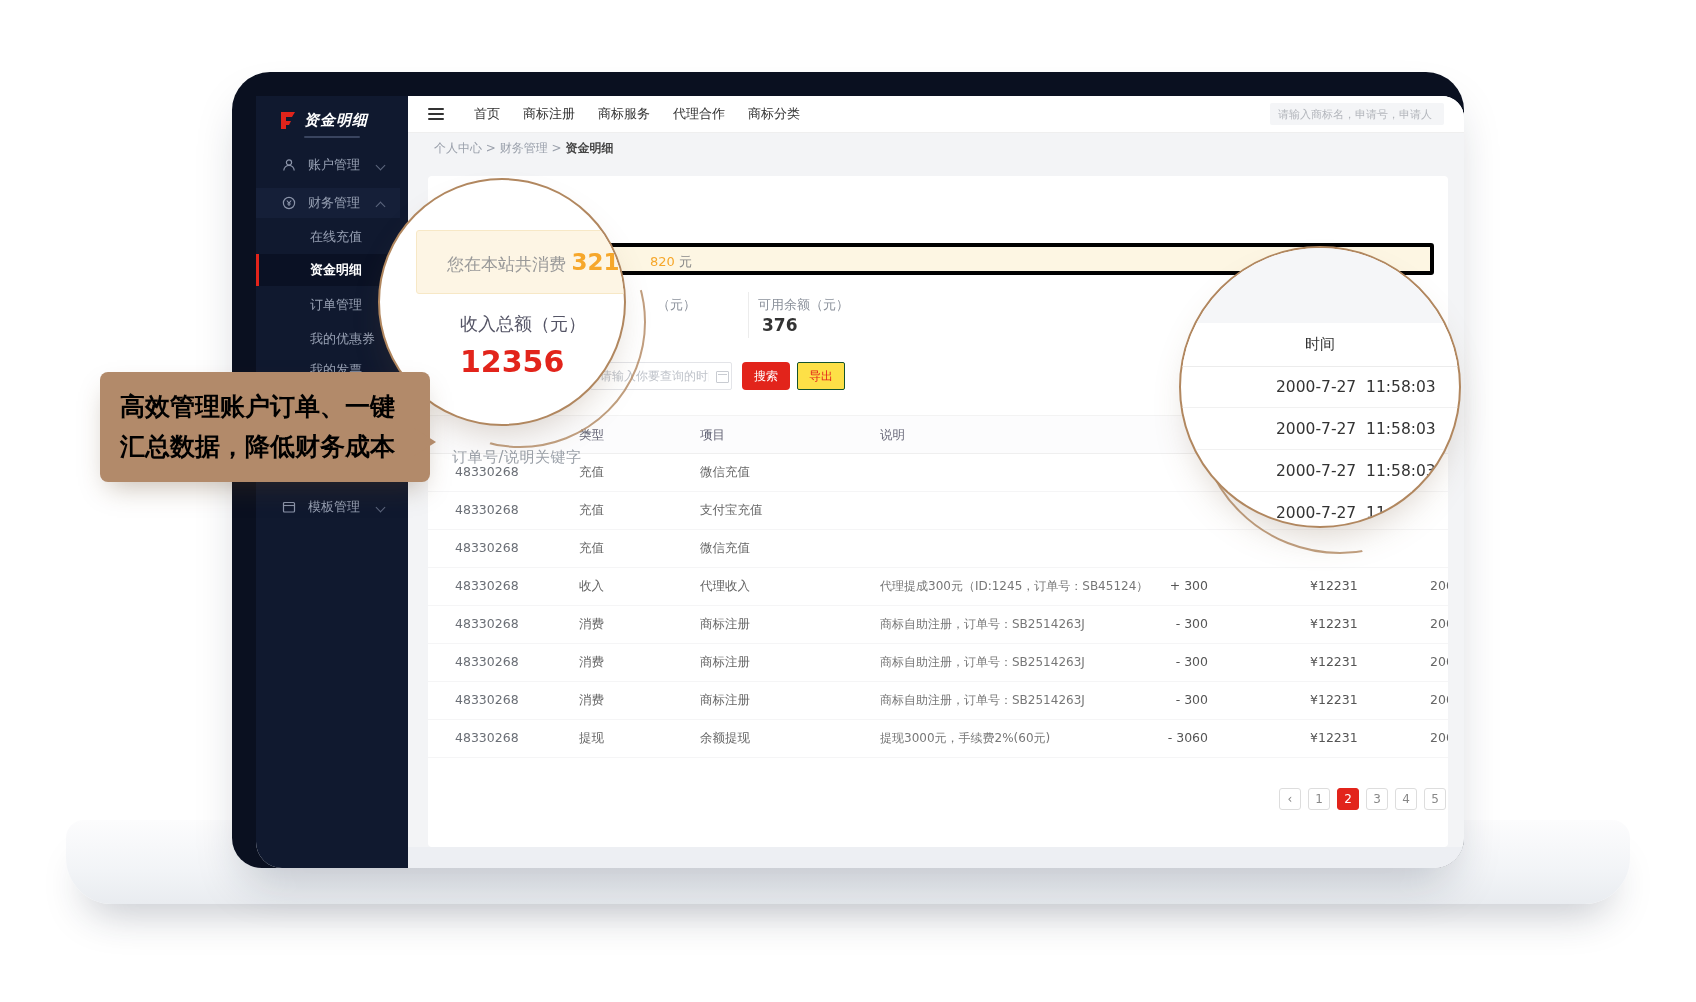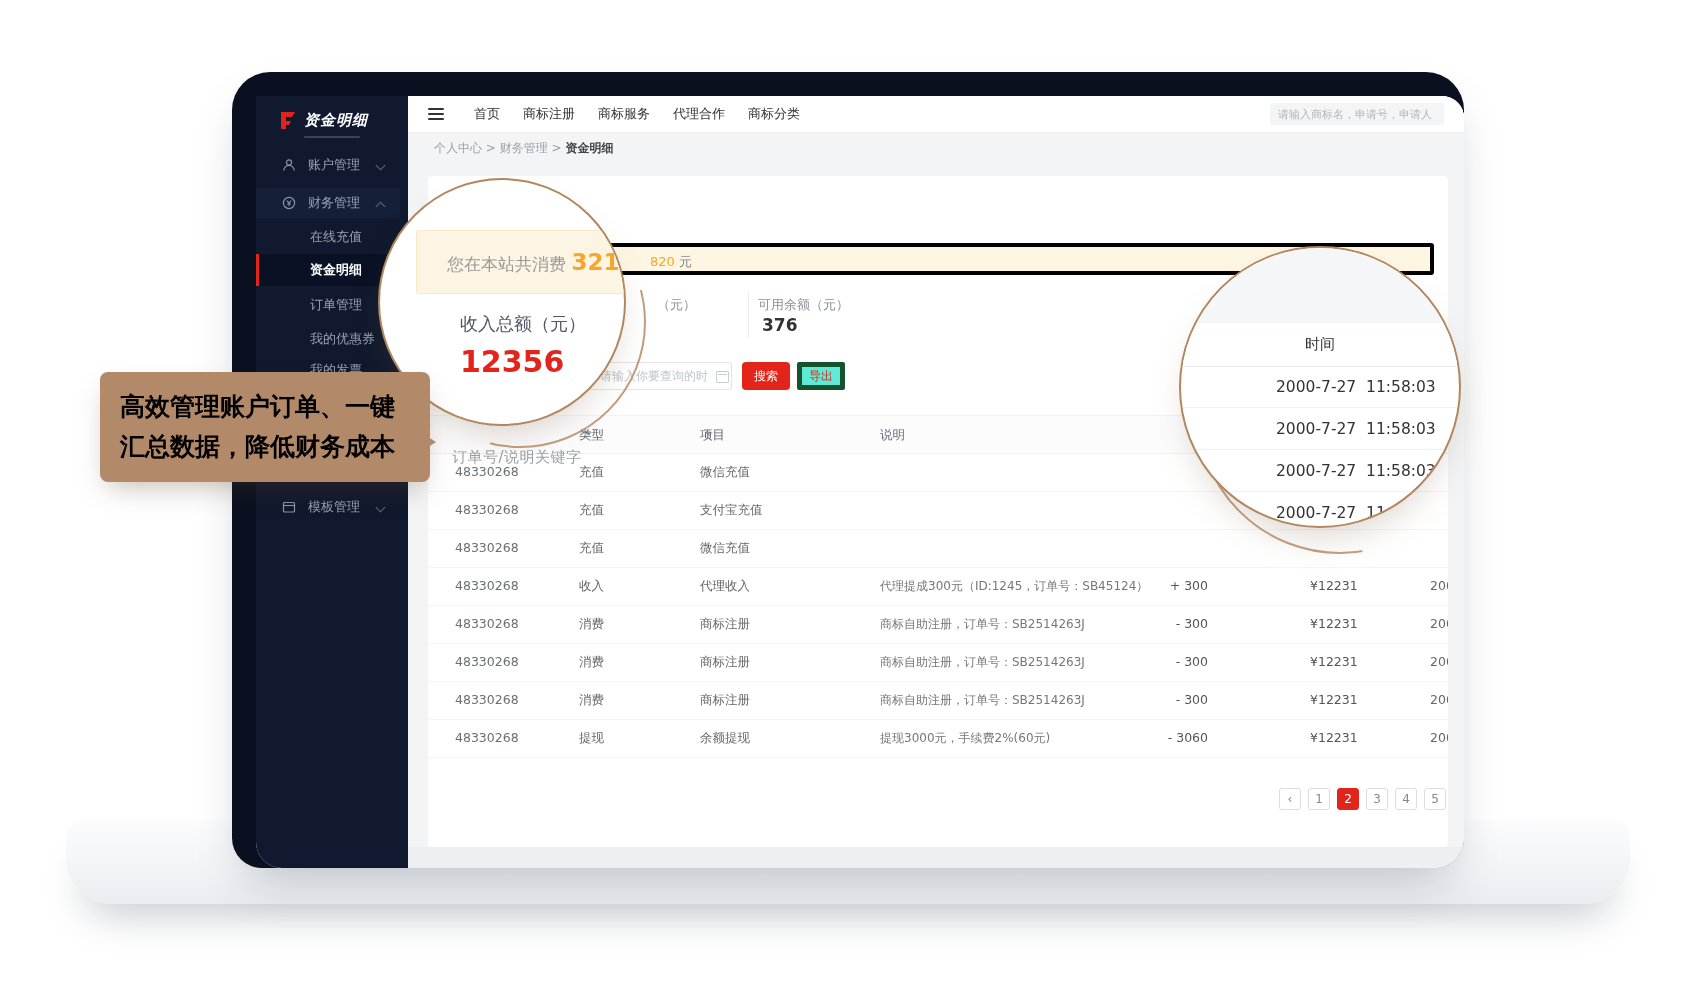--- a/index.html
+++ b/index.html
@@ -53,21 +53,21 @@
   .stat-mid-label{position:absolute;left:229px;top:120px;font-size:13px;color:#8a909a;}
   .stat-divider{position:absolute;left:320px;top:116px;width:1px;height:46px;background:#ececec;}
   .stat-bal-label{position:absolute;left:330px;top:120px;font-size:13px;color:#8a909a;}
   .stat-bal-value{position:absolute;left:334px;top:139px;font-size:17px;font-weight:bold;color:#333;}
 
   .time-input{position:absolute;left:162px;top:186px;width:142px;height:28px;border:1px solid #e3e4e8;border-radius:2px;box-sizing:border-box;font-size:12px;padding:0 22px 0 9px;color:#555;outline:none;background:#fff;}
   .time-input::placeholder{color:#bfc3ca;}
   .cal-ico{position:absolute;left:288px;top:195px;width:11px;height:10px;border:1px solid #c9ccd2;border-radius:1px;}
   .cal-ico::before{content:"";position:absolute;left:1px;right:1px;top:2px;height:1px;background:#c9ccd2;}
   .btn-search{position:absolute;left:314px;top:186px;width:48px;height:28px;background:#e2241b;color:#fff;font-size:12px;border:none;border-radius:4px;cursor:pointer;}
-  .btn-export{position:absolute;left:369px;top:186px;width:48px;height:28px;background:#5eead4;color:#e2241b;font-size:12px;border:5px solid #14532d;border-radius:2px;box-sizing:border-box;cursor:pointer;}
+  .btn-export{position:absolute;left:369px;top:186px;width:48px;height:28px;background:#fde047;color:#e2241b;font-size:12px;border:1px solid #14532d;border-radius:2px;box-sizing:border-box;cursor:pointer;}
 
   .thead{position:absolute;left:0;right:0;top:239px;height:37px;background:#fcfcfd;border-top:1px solid #f3f3f3;border-bottom:1px solid #efefef;font-size:12.5px;color:#667;}
   .thead span,.trow span{position:absolute;line-height:37px;white-space:nowrap;}
   .c2{left:144px;margin-left:7px;} .c3{left:272px;} .c4{left:452px;}
   .c5{left:690px;width:90px;text-align:right;}
   .c6{left:882px;} .c7{left:1002px;}
   .caret{display:inline-block;width:0;height:0;border:4px solid transparent;border-top-color:#b9bec7;margin-left:5px;vertical-align:-1px;}
   .trow{position:absolute;left:0;right:0;height:38px;border-bottom:1px solid #f5f5f6;font-size:12.5px;color:#666;}
   .trow span{line-height:38px;}
   .trow .c1{left:27px;color:#6b6f76;}

